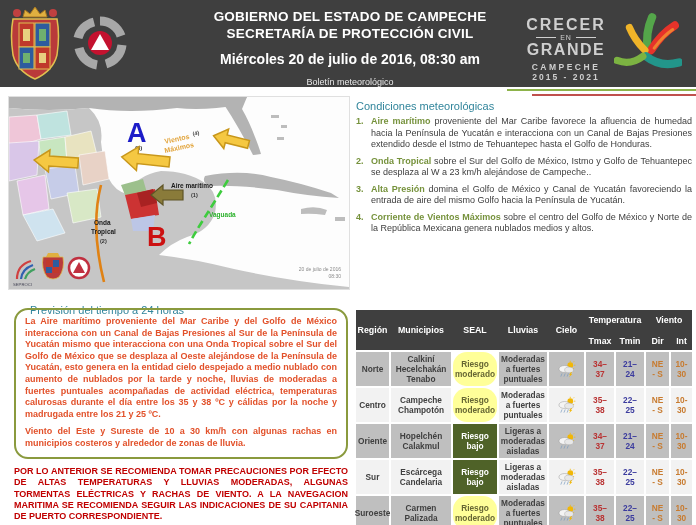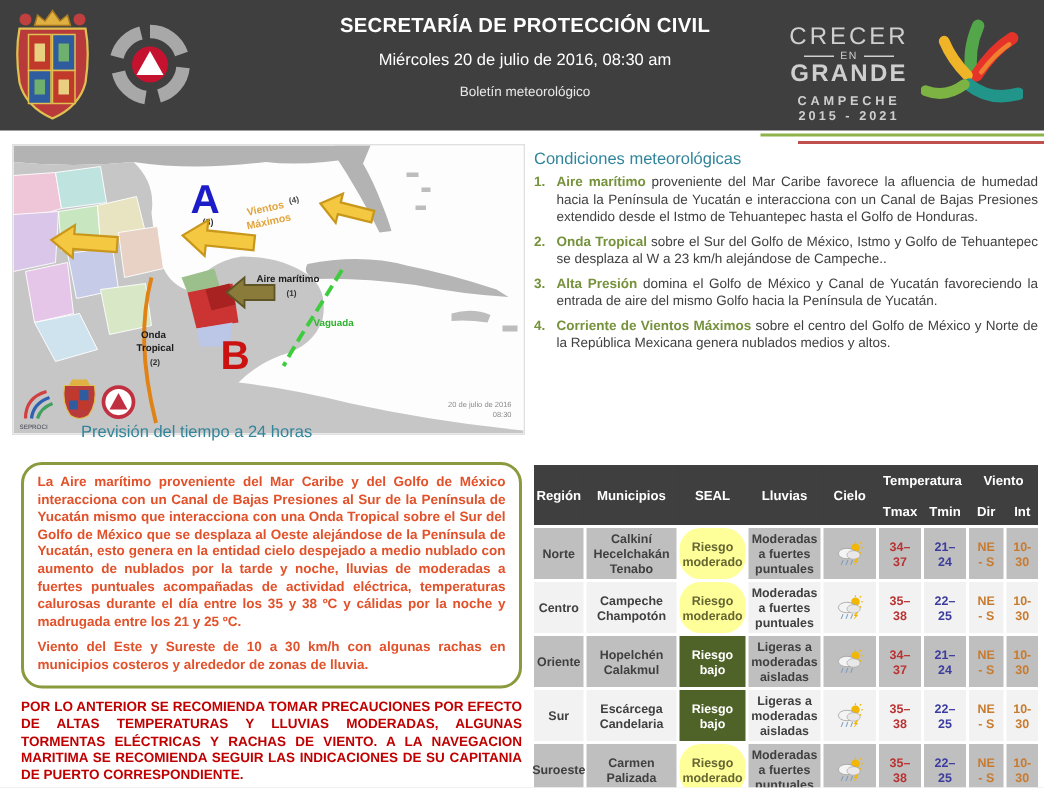--- a/index.html
+++ b/index.html
@@ -6,39 +6,39 @@
   .page{position:relative;width:696px;height:525px;background:#ffffff;overflow:hidden;
         font-family:"Liberation Sans",sans-serif;color:#333;}
 
   
   .hdr{position:absolute;left:0;top:0;width:696px;height:87px;background:#3F3F3F;}
   .hdr-coat{position:absolute;left:9px;top:5px;width:52px;height:76px;}
   .hdr-pc{position:absolute;left:72px;top:15px;width:56px;height:56px;}
   .hdr-center{position:absolute;left:170px;top:8px;width:360px;text-align:center;color:#fff;}
   .hdr-t1{font-size:13.5px;font-weight:bold;letter-spacing:.2px;line-height:17px;}
   .hdr-t2{font-size:13.5px;font-weight:bold;letter-spacing:.2px;line-height:17px;}
-  .hdr-date{font-size:11px;font-weight:normal;margin-top:9px;}
+  .hdr-date{font-size:14px;font-weight:bold;margin-top:9px;}
   .hdr-bol{font-size:9px;color:#e8e8e8;margin-top:10px;}
   .brand{position:absolute;right:8px;top:6px;width:170px;height:75px;display:flex;align-items:center;}
   .brand-txt{color:#cfcfcf;text-align:center;line-height:1;width:96px;}
-  .brand-crecer{font-size:16px;letter-spacing:2px;font-weight:normal;margin-top:11px;}
+  .brand-crecer{font-size:16px;letter-spacing:2px;font-weight:bold;margin-top:11px;}
   .brand-en{font-size:7px;letter-spacing:1px;margin:1px 0;display:flex;align-items:center;gap:4px;justify-content:center;}
   .brand-en:before,.brand-en:after{content:"";display:block;width:20px;height:1px;background:#cfcfcf;}
   .brand-grande{font-size:16px;letter-spacing:1.5px;font-weight:bold;}
   .brand-camp{font-size:8.5px;letter-spacing:2.5px;font-weight:bold;margin-top:5px;}
   .brand-per{font-size:8.5px;letter-spacing:2px;font-weight:bold;margin-top:2px;}
   .accent-green{position:absolute;left:507px;top:89px;width:189px;height:2px;background:#8DB34A;}
   .accent-red{position:absolute;left:532px;top:94px;width:164px;height:2px;background:#C0504D;}
 
   
   .map{position:absolute;left:8px;top:96px;width:340px;height:192px;border:1px solid #e0e0e0;}
 
   
   .sec-title{position:absolute;font-size:11px;font-weight:normal;color:#31859B;}
-  .prev-title{left:30px;top:282px;margin-left:24px;}
+  .prev-title{left:30px;top:304px;}
   .cond-title{left:356px;top:100px;}
   .seal-title{left:356px;top:296px;}
 
   .forecast-box{position:absolute;left:14px;top:308px;width:312px;border:2px solid #8a9a3e;
                 border-radius:14px;padding:6px 9px 7px 9px;}
   .forecast-box p{margin:0 0 6px 0;font-size:9px;line-height:11.6px;font-weight:bold;
                   color:#E2512A;text-align:justify;}
   .forecast-box p:last-child{margin:0;}
   .warning{position:absolute;left:14px;top:466px;width:334px;font-size:9px;line-height:11.3px;
            font-weight:bold;color:#C00000;text-align:justify;}
@@ -94,20 +94,21 @@
       <g stroke="#A8A8A8" stroke-width="9" fill="none">
         <path d="M28,6 A22,22 0 0,1 49,21"></path>
         <path d="M50,30 A22,22 0 0,1 34,49"></path>
         <path d="M25,50 A22,22 0 0,1 7,33"></path>
         <path d="M6,23 A22,22 0 0,1 22,7"></path>
       </g>
       <circle cx="28" cy="28" r="12" fill="#C4122F"></circle>
       <path d="M28,19 L37,35 L19,35 Z" fill="#ffffff"></path>
     </svg>
     <div class="hdr-center">
+      <div class="hdr-t1">GOBIERNO DEL ESTADO DE CAMPECHE</div>
       <div class="hdr-t2">SECRETARÍA DE PROTECCIÓN CIVIL</div>
       <div class="hdr-date">Miércoles 20 de julio de 2016, 08:30 am</div>
       <div class="hdr-bol">Boletín meteorológico</div>
     </div>
     <div class="brand">
       <div class="brand-txt">
         <div class="brand-crecer">CRECER</div>
         <div class="brand-en">
             <span>EN</span>
           </div>

